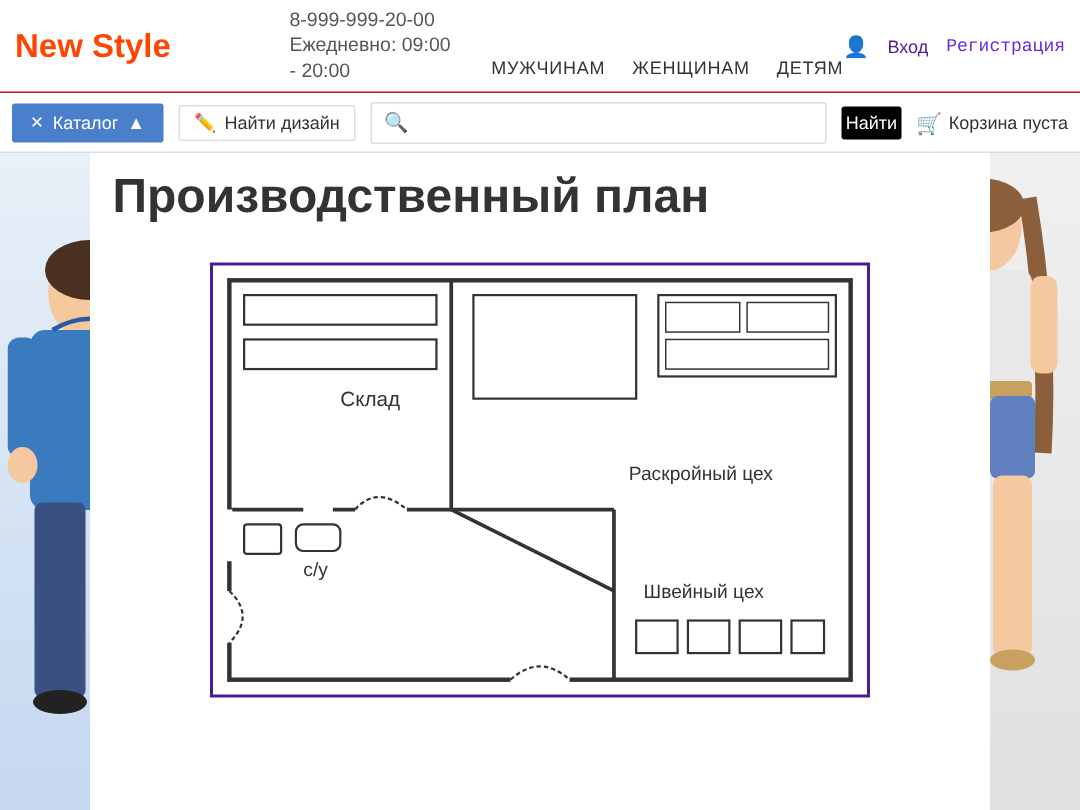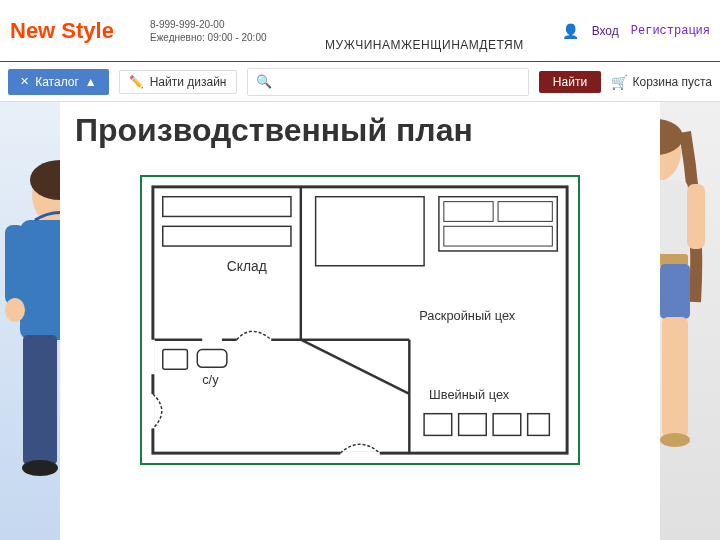--- a/index.html
+++ b/index.html
@@ -24,27 +24,29 @@
       background: #fff;
     }
     .logo {
       font-size: 22px;
       font-weight: bold;
       color: #ff4500;
       margin-right: 20px;
       min-width: 120px;
     }
     .header-phone {
-      font-size: 10px;
+      font-size: 13px;
       color: #555;
       line-height: 1.3;
       margin-right: 20px;
+      margin-left: 43px;
     }
     .header-nav {
       display: flex;
+      gap: 18px;
       flex: 1;
       justify-content: center;
       margin-top: 28px;
     }
     .header-nav a {
       font-size: 12px;
       color: #333;
       text-decoration: none;
       text-transform: uppercase;
       letter-spacing: 0.5px;
@@ -105,24 +107,24 @@
     }
     .search-area input {
       border: none;
       outline: none;
       font-size: 12px;
       width: 100%;
       color: #999;
     }
     .search-icon { color: #aaa; font-size: 13px; margin-right: 4px; }
     .find-btn {
-      background: #7f1d1d;
+      background: #000000;
       color: #fff;
       border: none;
-      padding: 4px 14px;
+      padding: 4px 3px;
       font-size: 12px;
       cursor: pointer;
       border-radius: 2px;
     }
     .cart-btn {
       display: flex;
       align-items: center;
       gap: 4px;
       font-size: 12px;
       color: #333;
@@ -175,21 +177,21 @@
     .slide-title {
       font-size: 32px;
       font-weight: bold;
       color: #333;
       margin-bottom: 26px;
       text-align: left;
     }
 
     
     .floor-plan {
-      border: 2px solid #15803d;
+      border: 2px solid #4c1d95;
       background: #fff;
       position: relative;
       width: 440px;
       height: 290px;
       margin: 0 auto;
     }
 
     
     .floor-plan svg {
       width: 100%;

